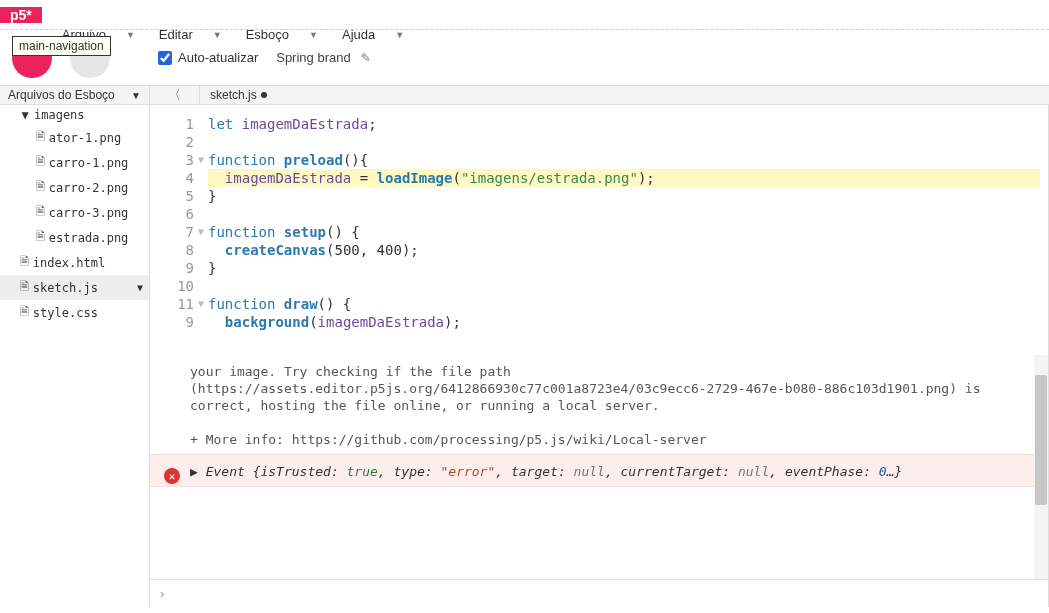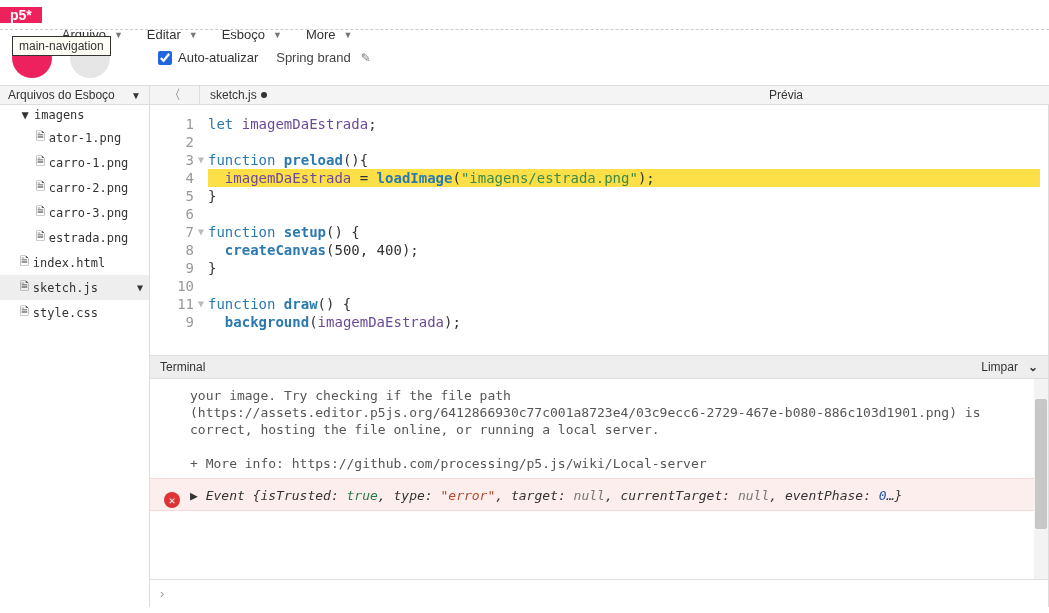--- a/index.html
+++ b/index.html
@@ -1,20 +1,20 @@
 <!DOCTYPE html>
 <html><head>
 <meta charset="utf-8">
 <style>
   * { box-sizing: border-box; margin: 0; padding: 0; }
   body { font-family: -apple-system, BlinkMacSystemFont, "Segoe UI", Arial, sans-serif; font-size: 13px; color: #333; width: 1049px; height: 613px; overflow: hidden; background: #fff; }
   .topbar { display: flex; align-items: center; height: 30px; background: #fff; border-bottom: 1px dashed #ccc; }
   .logo { background: #ed225d; color: #fff; font-weight: bold; padding: 5px 10px; height: 16px; display:flex; align-items:center; font-size:14px;}
   .menu { display:flex; gap: 4px; margin-left: 10px; }
-  .menu-item { color: #333; padding: 4px 10px; cursor: pointer; display:flex; align-items:center; gap:8px;margin-top:40px;}
+  .menu-item { color: #333; padding: 4px 10px; cursor: pointer; display:flex; align-items:center; gap:20px;margin-top:40px;}
   .menu-item .tri { font-size: 9px; color: #777; }
   .toolbar { display:flex; align-items:center; height: 55px; padding: 8px 12px; gap: 18px; position:relative; }
   .tooltip-box { position:absolute; left:12px; top:6px; background:#fffef6; border:1px solid #333; padding:2px 6px; font-size:12px; z-index:10;}
   .circle-btn { width: 40px; height: 40px; border-radius: 50%; }
   .play-btn { background:#ed225d; }
   .stop-btn { background:#e6e6e6; }
   .auto-row { display:flex; align-items:center; gap:6px; margin-left: 30px;}
   .checkbox { width:14px; height:14px; accent-color: #2266dd;}
   .sketch-name { display:flex; align-items:center; gap:10px; color:#444;}
   .pencil { font-size: 12px; color:#777;}
@@ -32,21 +32,21 @@
   .tree-indent1 { padding-left: 20px;}
   .tree-indent2 { padding-left: 36px;}
   .tree-menu-caret { margin-left:auto; color:#333; font-size:10px;}
   .center { flex:1; display:flex; flex-direction:column; border-right:1px solid #ddd; min-width:0;}
   .editor { display:flex; height: 250px; overflow:hidden; font-family: "Lucida Console", Monaco, monospace; font-size:14px; line-height:18px;}
   .gutter { width:50px; text-align:right; color:#999; padding: 10px 6px 10px 0; background:#fff; user-select:none;}
   .gutter .gl { height:18px; position:relative;}
   .gutter .fold { position:absolute; right:-10px; top:0; color:#bbb; font-size:10px;}
   .code { flex:1; padding: 10px 8px; white-space:pre; background:#fff;}
   .code .row { height:18px;}
-  .code .row.hl { background:#fde047;}
+  .code .row.hl { background:#fef9c3;}
   .kw { color:#2a7aaf;}
   .fn { color:#2a7aaf; font-weight:bold;}
   .call { color:#2a7aaf; font-weight:bold;}
   .str { color:#3a8a4a;}
   .num { color:#333;}
   .id { color:#6b4a9c;}
   .terminal-hdr { display:flex; align-items:center; justify-content:space-between; height:24px; background:#eee; border-top:1px solid #ddd; border-bottom:1px solid #ddd; padding: 0 10px; font-size:12px; color:#333;}
   .terminal-hdr .right { display:flex; align-items:center; gap:10px;}
   .terminal-body { flex:1; overflow:auto; font-family: "Lucida Console", Monaco, monospace; font-size:13px; background:#fff; position:relative;}
   .term-block { padding: 8px 34px 6px 40px; color:#555; line-height:17px; word-wrap:break-word; white-space:pre-wrap;}
@@ -75,21 +75,21 @@
       </div>
     <div class="menu-item">
         <span>Editar</span>
         <span class="tri">▼</span>
       </div>
     <div class="menu-item">
         <span>Esboço</span>
         <span class="tri">▼</span>
       </div>
     <div class="menu-item">
-        <span>More</span>
+        <span>Ajuda</span>
         <span class="tri">▼</span>
       </div>
   </div>
 </div>
 
 <div class="toolbar">
   <div class="tooltip-box">main-navigation</div>
   <div class="circle-btn play-btn"></div>
   <div class="circle-btn stop-btn"></div>
   <div class="auto-row">
@@ -106,23 +106,20 @@
   <div class="sidebar-hdr">
     <span>Arquivos do Esboço</span>
     <span style="font-size:10px;">▼</span>
   </div>
   <div class="back-hdr">
       <span>〈</span>
     </div>
   <div class="tab-hdr">
     <span>sketch.js</span>
     <span class="dot"></span>
-  </div>
-  <div style="width:290px; display:flex; align-items:center; padding:0 10px; font-size:12px;">
-    <span>Prévia</span>
   </div>
 </div>
 
 <div class="main-cols">
   <div class="sidebar">
     <div class="tree-row tree-indent1">
         <span class="caret">▼</span>
         <span>imagens</span>
       </div>
     <div class="tree-row tree-indent2">
@@ -171,27 +168,20 @@
           <div class="gl">6</div>
           <div class="gl">7<span class="fold">▼</span></div>
           <div class="gl">8</div>
           <div class="gl">9</div>
           <div class="gl">10</div>
           <div class="gl">11<span class="fold">▼</span></div>
           <div class="gl">9</div>
         </div>
       <div class="code" id="code"><div class="row"><span class="kw">let </span><span class="id">imagemDaEstrada</span><span>;</span></div><div class="row"></div><div class="row"><span class="kw">function </span><span class="fn">preload</span><span>(){</span></div><div class="row hl"><span>  </span><span class="id">imagemDaEstrada</span><span> = </span><span class="call">loadImage</span><span>(</span><span class="str">"imagens/estrada.png"</span><span>);</span></div><div class="row"><span>}</span></div><div class="row"></div><div class="row"><span class="kw">function </span><span class="fn">setup</span><span>() {</span></div><div class="row"><span>  </span><span class="call">createCanvas</span><span>(</span><span class="num">500</span><span>, </span><span class="num">400</span><span>);</span></div><div class="row"><span>}</span></div><div class="row"></div><div class="row"><span class="kw">function </span><span class="fn">draw</span><span>() {</span></div><div class="row"><span>  </span><span class="call">background</span><span>(</span><span class="id">imagemDaEstrada</span><span>);</span></div></div>
     </div>
-    <div class="terminal-hdr">
-      <span>Terminal</span>
-      <div class="right">
-        <span style="cursor:pointer;">Limpar</span>
-        <span style="font-size:12px; cursor:pointer; font-weight:bold;">⌄</span>
-      </div>
-    </div>
     <div class="terminal-body">
       <div class="term-block">your image. Try checking if the file path (https://assets.editor.p5js.org/6412866930c77c001a8723e4/03c9ecc6-2729-467e-b080-886c103d1901.png) is correct, hosting the file online, or running a local server.
 
 + More info: https://github.com/processing/p5.js/wiki/Local-server</div>
       <div style="position:relative;">
         <div class="err-icon">✕</div>
         <div class="term-block err" id="event-block"><span class="tri-play">▶ </span><i>Event </i>{isTrusted: <span class="true-v">true</span>, type: <span class="str-v">"error"</span>, target: <span class="null-v">null</span>, currentTarget: <span class="null-v">null</span>, eventPhase: <span class="num-v">0</span>…}</div>
       </div>
       <div class="scrollbar-track">
         <div class="scrollbar-thumb" style="top:20px; height:130px;"></div>

